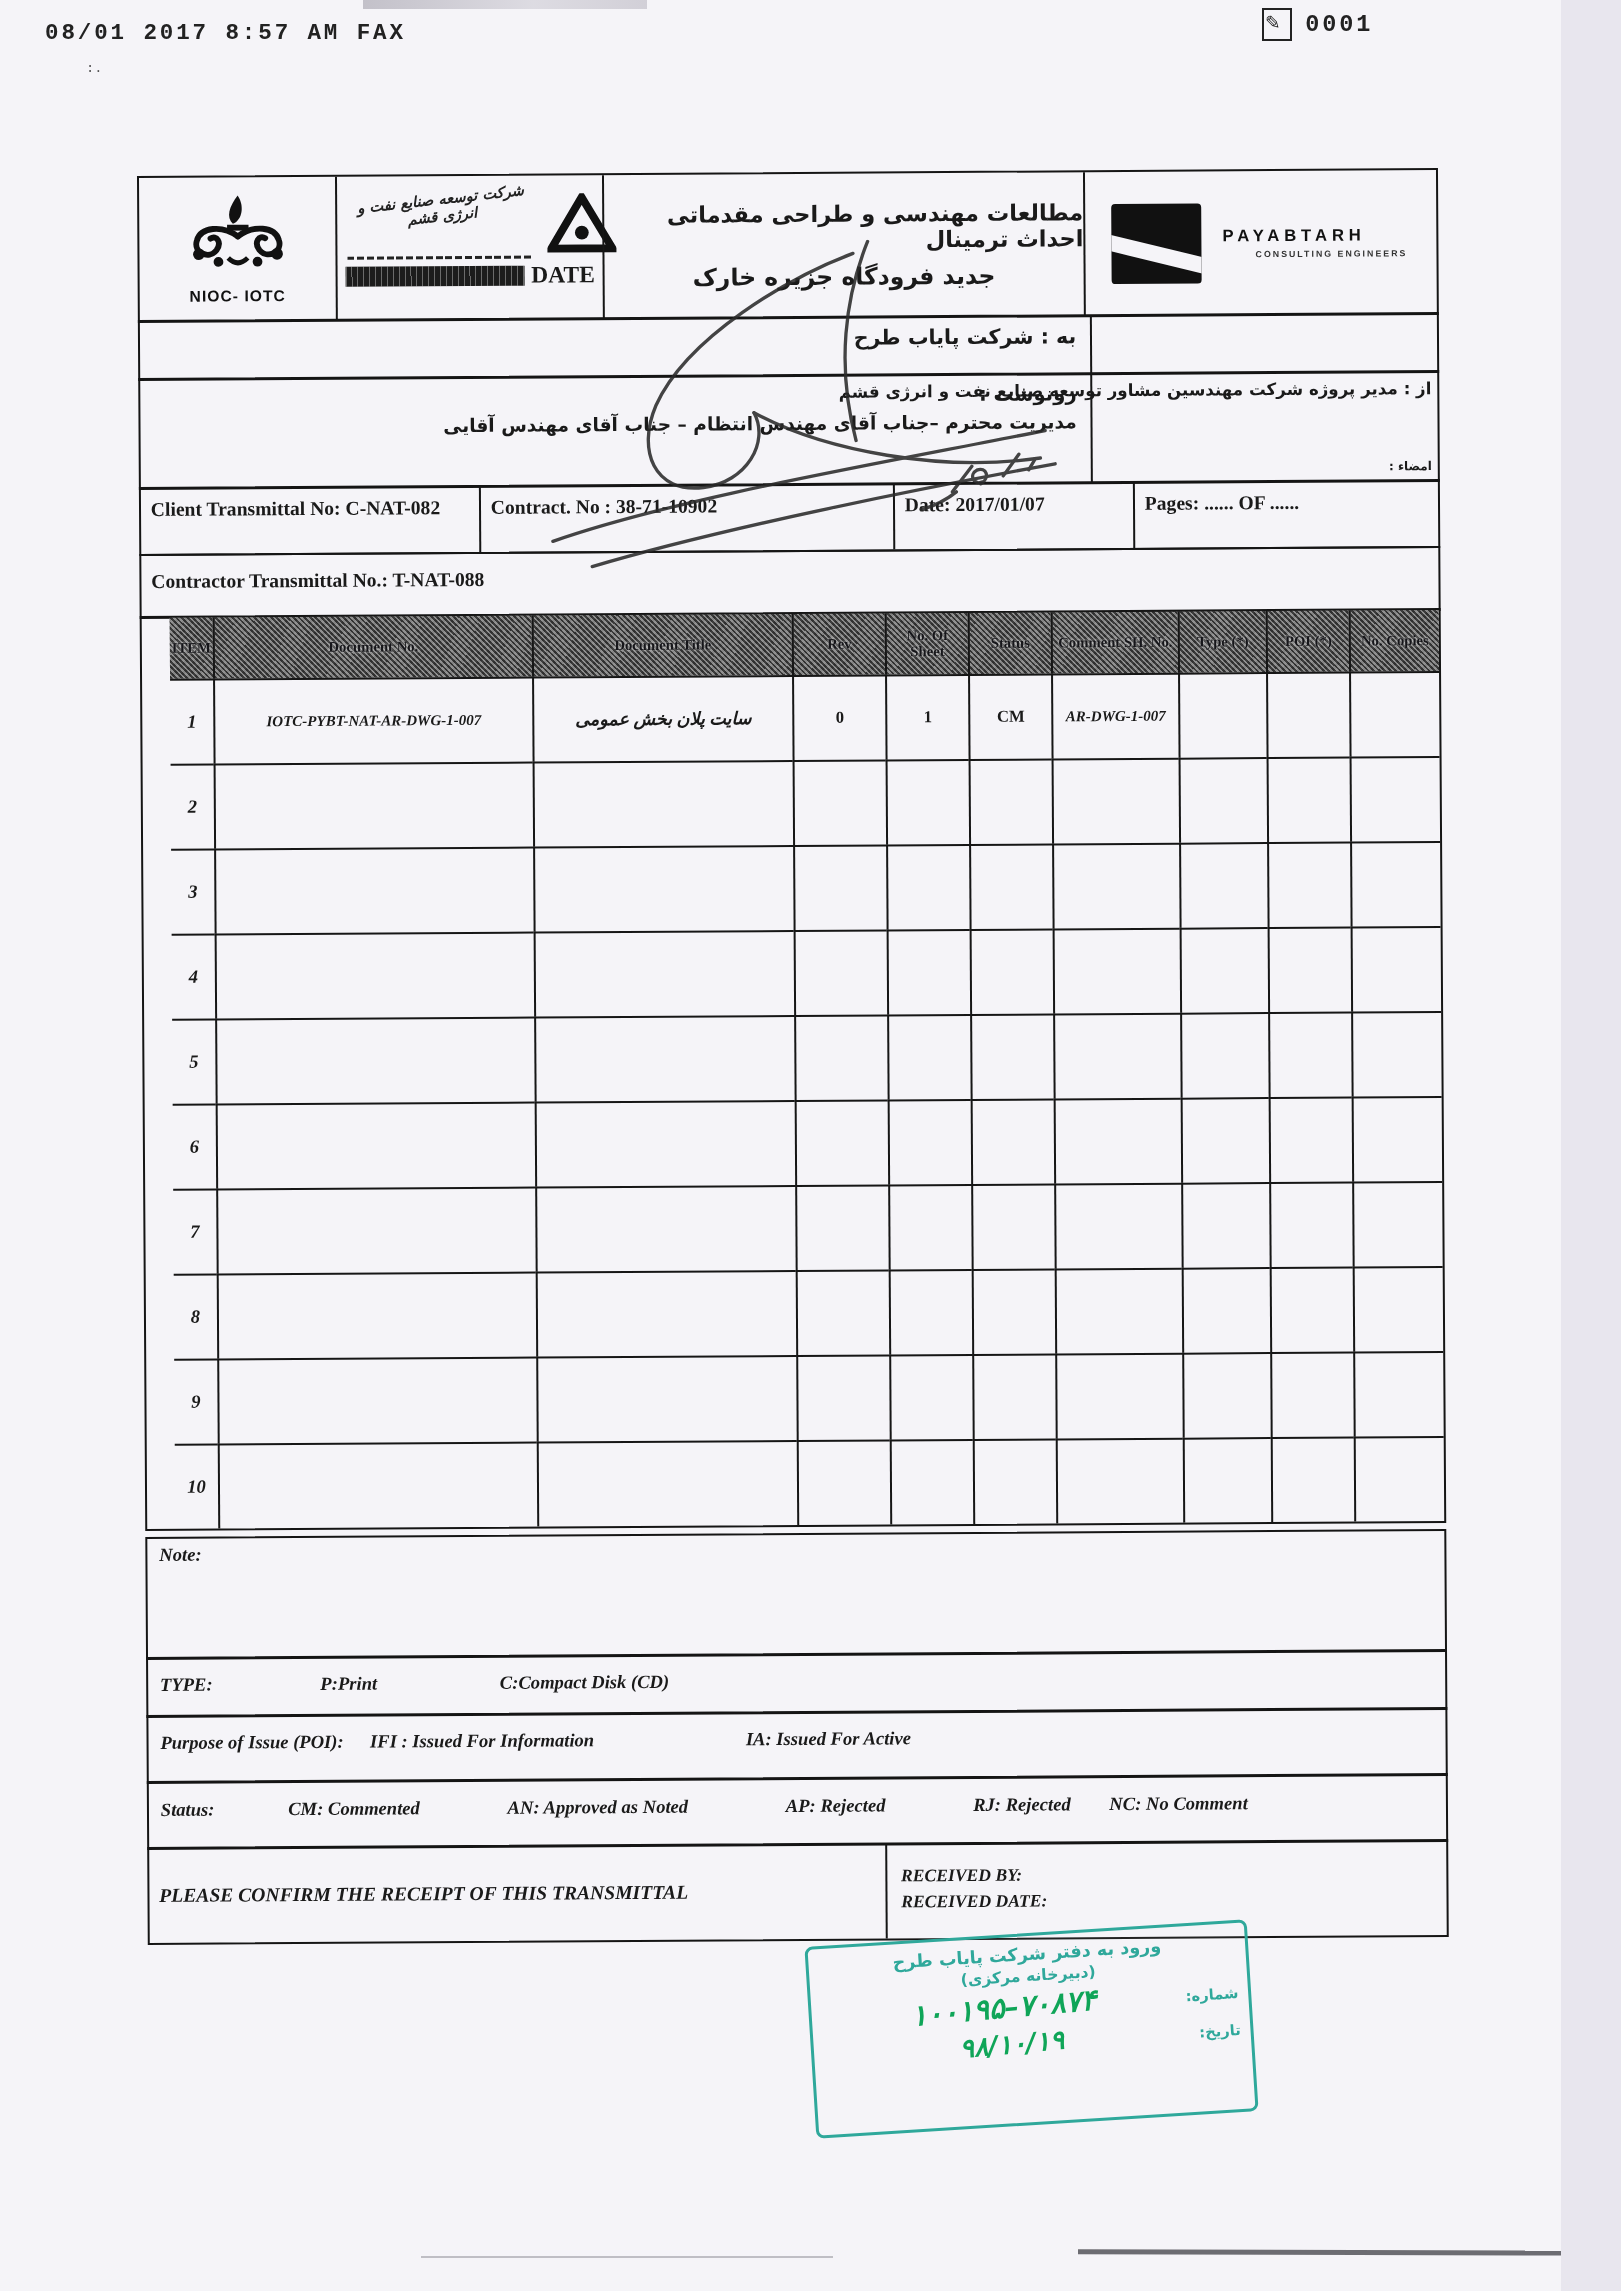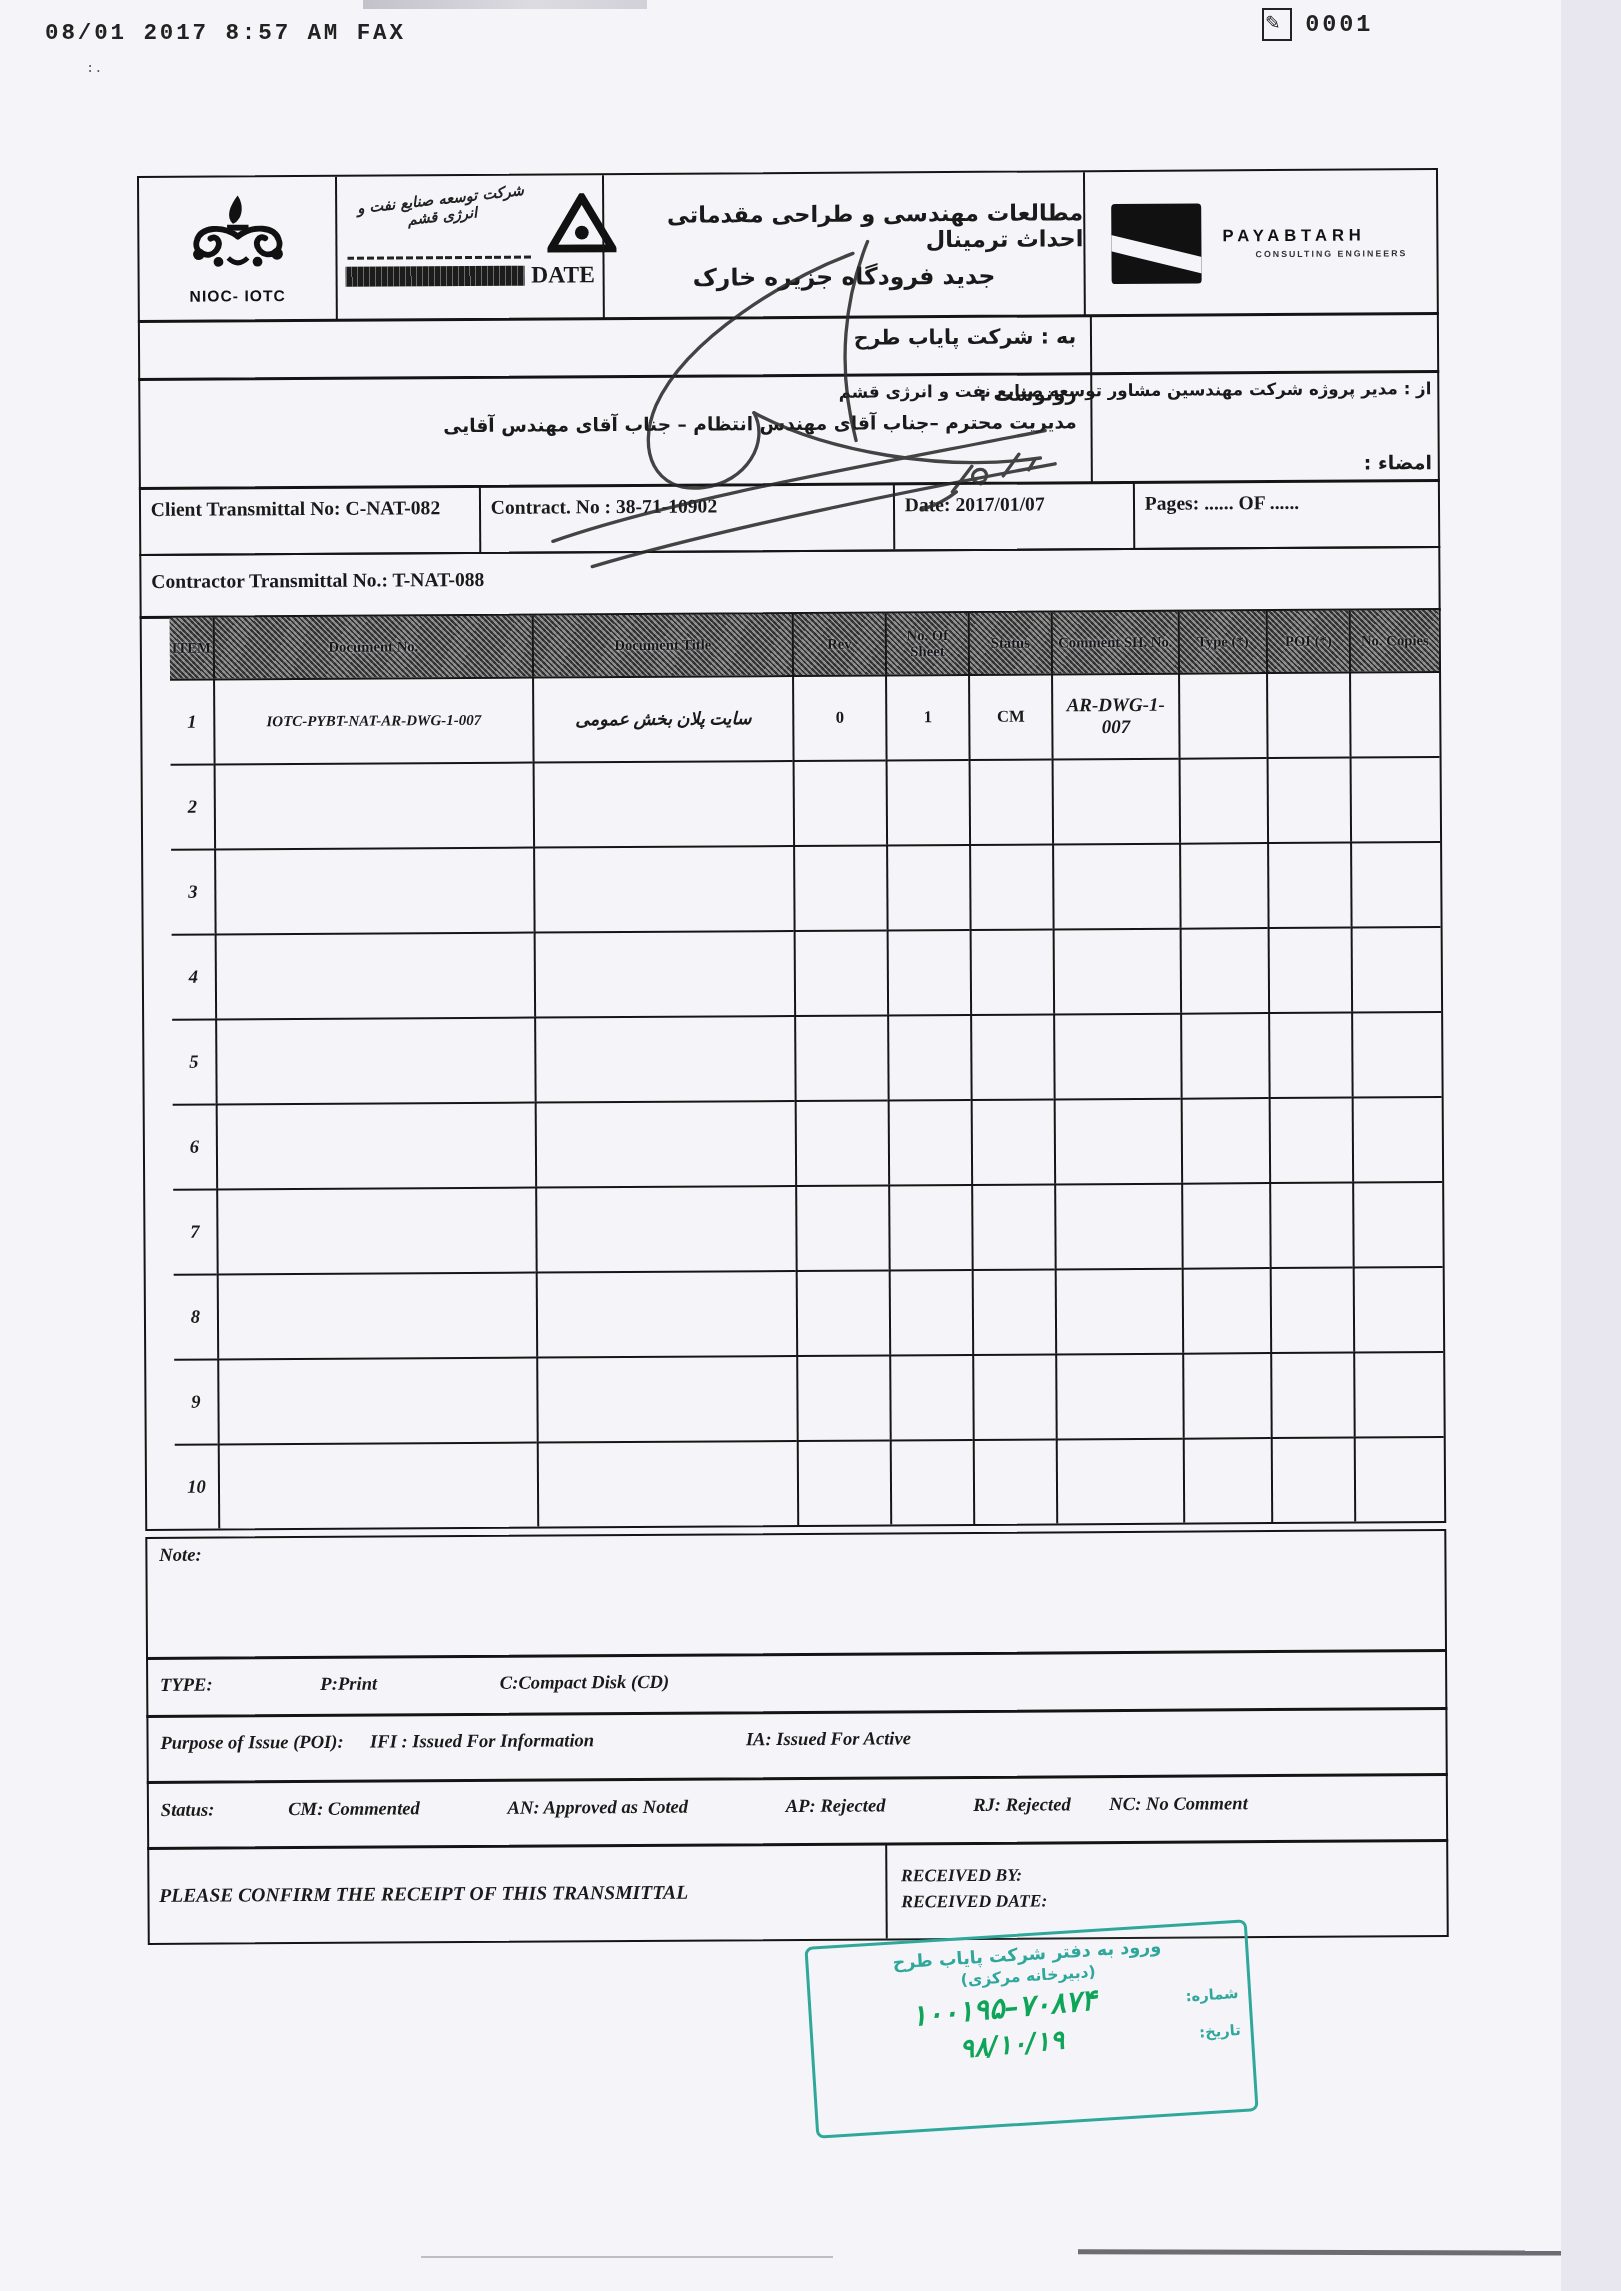--- a/index.html
+++ b/index.html
@@ -55,21 +55,21 @@
   
   .row-to{height:61px;display:flex;}
   .row-cc{height:112px;display:flex;}
   .addr-left{flex:1;border-right:2.9px solid #151515;box-sizing:border-box;padding:7.8px 13.7px;}
   .addr-right{width:345px;position:relative;}
   .to-text{font-size:20.6px;font-weight:bold;text-align:right;}
   .cc-label{font-size:19.6px;font-weight:bold;text-align:right;}
   .cc-names{font-size:18.6px;font-weight:bold;text-align:right;margin-top:5.9px;}
   .from-text{position:absolute;top:5.9px;right:5.9px;width:519px;font-size:16.7px;font-weight:bold;
       white-space:nowrap;text-align:right;z-index:4;}
-  .sig-label{position:absolute;bottom:7.8px;right:5.9px;font-size:19px;font-weight:bold;}
+  .sig-label{position:absolute;bottom:7.8px;right:5.9px;font-size:12px;font-weight:bold;}
 
   
   .row-info{height:69px;display:flex;}
   .info-cell{box-sizing:border-box;padding:9.8px 9.8px 0 9.8px;font-size:19.6px;font-weight:bold;}
   .info-cell + .info-cell{border-left:2.9px solid #151515;}
   .ic1{width:338px;} .ic2{width:414px;} .ic3{width:240px;} .ic4{flex:1;}
   .row-contractor{height:65px;padding:15.7px 0 0 9.8px;box-sizing:border-box;font-size:19.6px;font-weight:bold;}
 
   
   .doc-table{display:grid;grid-template-columns:71px 319px 260px 93px 83px 83px 127px 88px 83px 1fr;
@@ -79,21 +79,21 @@
   .tc.col0{border-left:none;margin-left:28px;}
   .tc.hdr{border-top:none;background-color:#6e6e6e;
       background-image:repeating-linear-gradient(45deg,rgba(20,20,20,.55) 0 2px,rgba(180,180,180,.5) 2px 3.9px),
                        repeating-linear-gradient(-45deg,rgba(40,40,40,.4) 0 2.9px,transparent 2.9px 5.9px);
       color:#16161a;font-weight:bold;font-size:14.7px;line-height:1.1;padding:2px;
       text-shadow:0 0 2.9px rgba(235,235,235,.9);}
   .c-item{font-style:italic;font-size:18.6px;font-weight:bold;}
   .c-doc{font-style:italic;font-weight:bold;font-size:15px;}
   .c-title{font-style:italic;font-weight:bold;font-size:17.6px;direction:rtl;}
   .c-plain{font-weight:bold;font-size:16.7px;}
-  .c-comment{font-style:italic;font-weight:bold;font-size:19px;}
+  .c-comment{font-style:italic;font-weight:bold;font-size:15px;}
 
   
   .notebox{height:123px;padding:5.9px 11.8px;box-sizing:border-box;margin-top:5.9px !important;}
   .note-label{font-style:italic;font-weight:bold;font-size:18.6px;}
   .legend-row{box-sizing:border-box;padding:15.7px 11.8px 0 11.8px;font-style:italic;font-weight:bold;font-size:18.6px;}
   .lg-type{height:61px;}
   .lg-poi{height:69px;}
   .lg-status{height:69px;}
   .lg-label{display:inline-block;}
   .lg-i{display:inline-block;}

